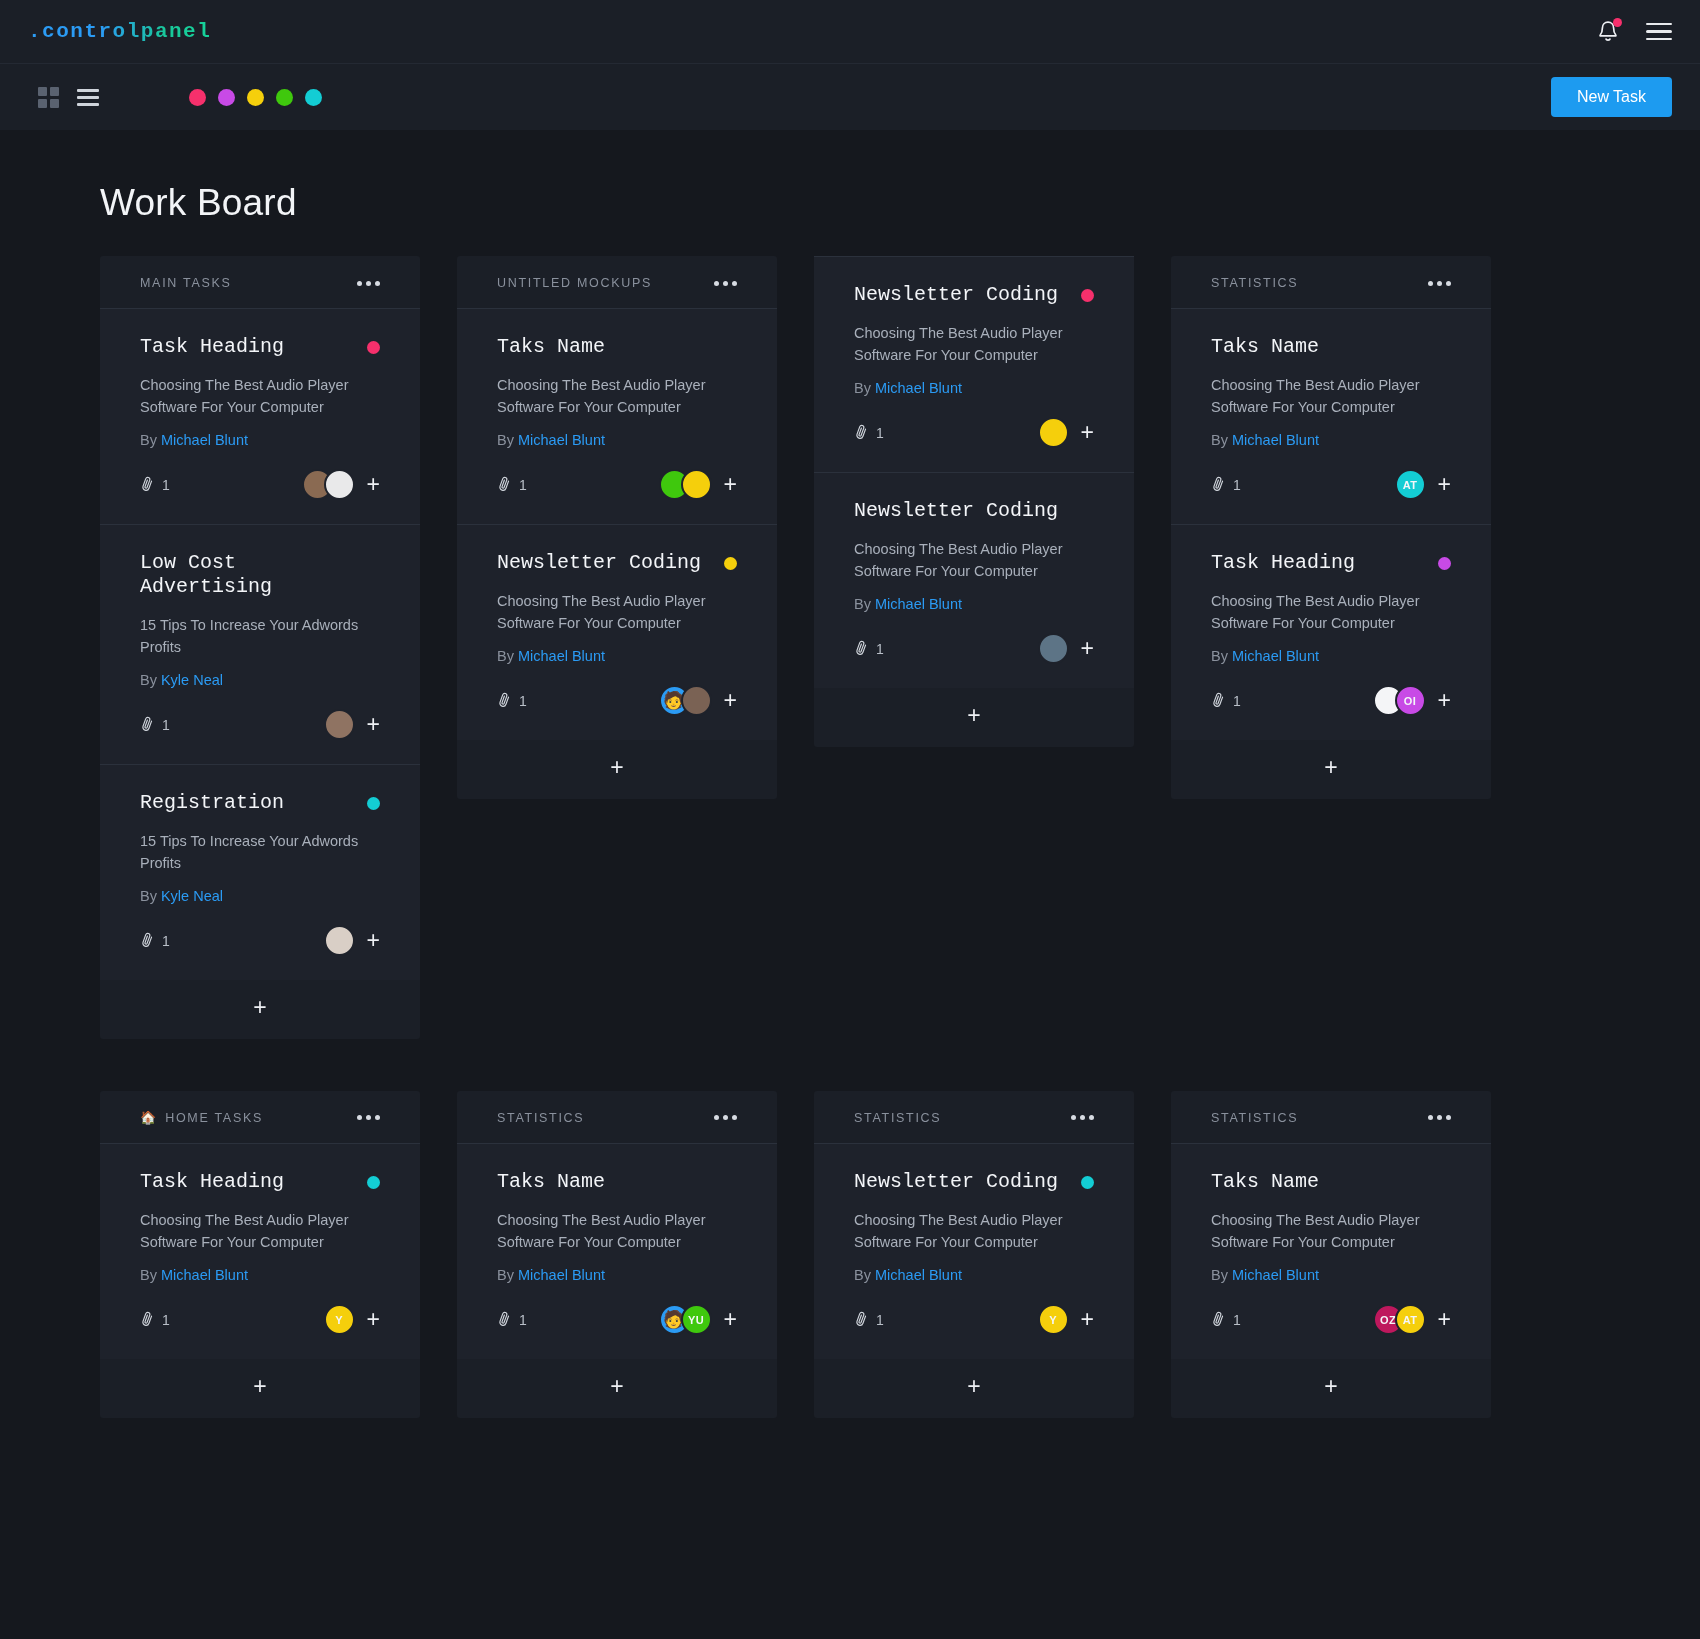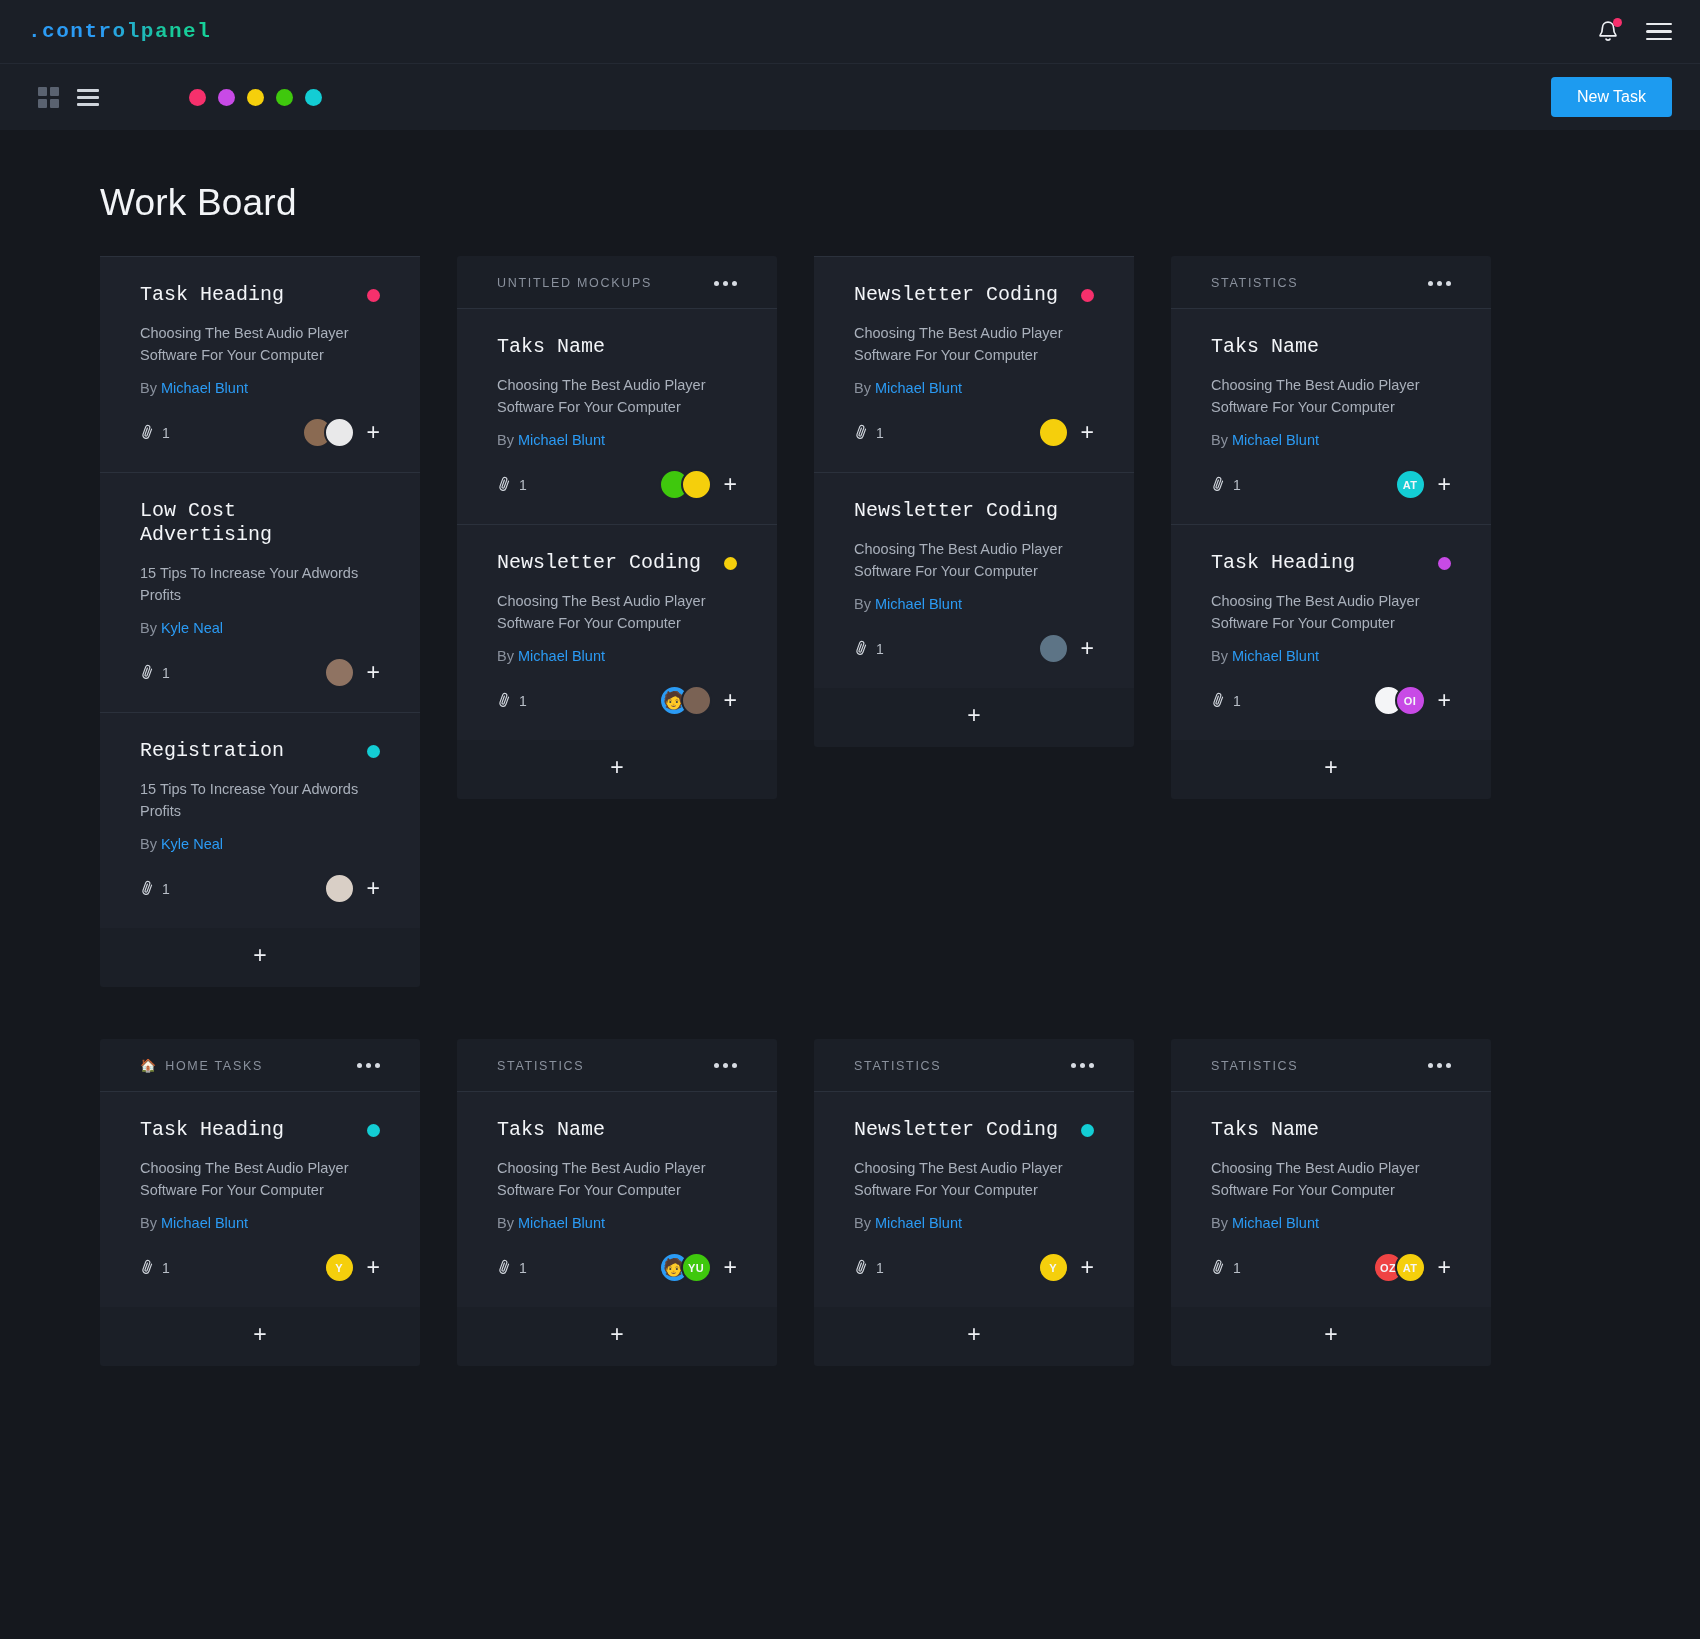--- a/index.html
+++ b/index.html
@@ -197,20 +197,28 @@
       <span class="d" style="background: rgb(63, 200, 13);"></span>
       <span class="d" style="background: rgb(19, 205, 212);"></span>
     </div>
   <button class="new-task-btn">New Task</button>
 </div>
 
 <div class="page" id="page-root">
     <h1 class="section-title">Work Board</h1>
     <div class="board" style="margin-bottom: 52px;">
       <div class="column">
+        <div class="col-head">
+          <span class="col-title">MAIN TASKS</span>
+          <span class="ellipsis">
+            <i></i>
+            <i></i>
+            <i></i>
+          </span>
+        </div>
         <div class="card-stack">
           <div class="card">
             <div class="card-top">
               <div class="card-title">Task Heading</div>
               <span class="card-dot" style="background: rgb(246, 48, 108);"></span>
             </div>
             <div class="card-desc">Choosing The Best Audio Player Software For Your Computer</div>
             <div class="card-by"><span>By</span> <a>Michael Blunt</a></div>
             <div class="card-foot">
               <div class="attach">
@@ -538,21 +546,21 @@
             <div class="card-desc">Choosing The Best Audio Player Software For Your Computer</div>
             <div class="card-by"><span>By</span> <a>Michael Blunt</a></div>
             <div class="card-foot">
               <div class="attach">
                 <span class="clip"><svg width="15" height="15" viewBox="0 0 24 24">
                     <path d="M20.5 11.5l-8.6 8.6a5 5 0 0 1-7.1-7.1l9-9a3.4 3.4 0 0 1 4.8 4.8l-9 9a1.8 1.8 0 0 1-2.5-2.5l8.1-8.1" fill="none" stroke="#cfd4db" stroke-width="1.9" stroke-linecap="round"></path>
                   </svg></span>
                 <span>1</span>
               </div>
               <div class="avatars">
-                <span class="av" style="background: #ef4444;">OZ</span>
+                <span class="av" style="background: #be185d;">OZ</span>
                 <span class="av" style="background: rgb(245, 207, 12);">AT</span>
                 <span class="plus-av">+</span>
               </div>
             </div>
           </div>
         </div>
         <div class="col-add">+</div>
       </div>
     </div>
   </div>

